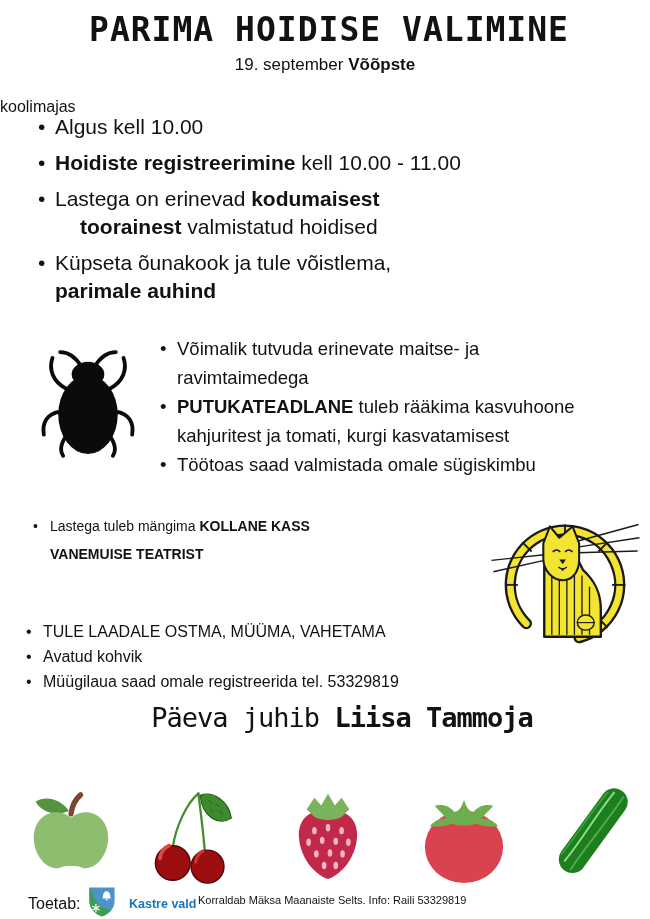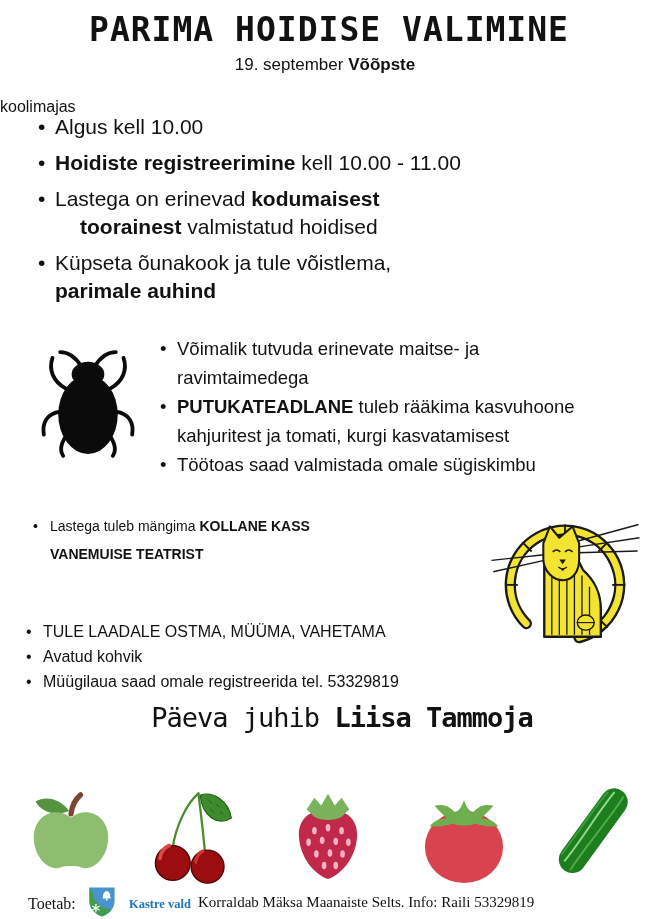--- a/index.html
+++ b/index.html
@@ -40,25 +40,25 @@
     position:absolute;top:702px;left:0;width:100%;text-align:center;
     font-family:"DejaVu Sans Mono", monospace;font-size:27px;letter-spacing:-1px;padding-left:17px;
   }
   
   .fr-apple{position:absolute;left:27px;top:792px;}
   .fr-cherries{position:absolute;left:146px;top:787px;}
   .fr-strawberry{position:absolute;left:293px;top:788px;}
   .fr-tomato{position:absolute;left:417px;top:798px;}
   .fr-cucumber{position:absolute;left:556px;top:785px;}
   
-  .footer{position:absolute;left:0;top:885px;width:650px;height:34px;font-family:Liberation Serif, serif;}
+  .footer{position:absolute;left:0;top:885px;width:650px;height:34px;}
   .f-label{position:absolute;left:28px;top:10px;font-size:16px;}
   .f-logo{position:absolute;left:88px;top:1px;}
   .f-muni{position:absolute;left:129px;top:12px;font-size:12.5px;font-weight:700;color:#1b75bb;}
-  .f-org{position:absolute;left:198px;top:9px;font-size:15px;}
+  .f-org{position:absolute;left:198px;top:9px;font-size:11px;}
 </style>
 </head>
 <body>
 
 <div class="poster">
 
   <h1 class="title">PARIMA HOIDISE VALIMINE</h1>
   <div class="subtitle">
     <span>19. september </span><b>Võõpste</b>
   </div>

